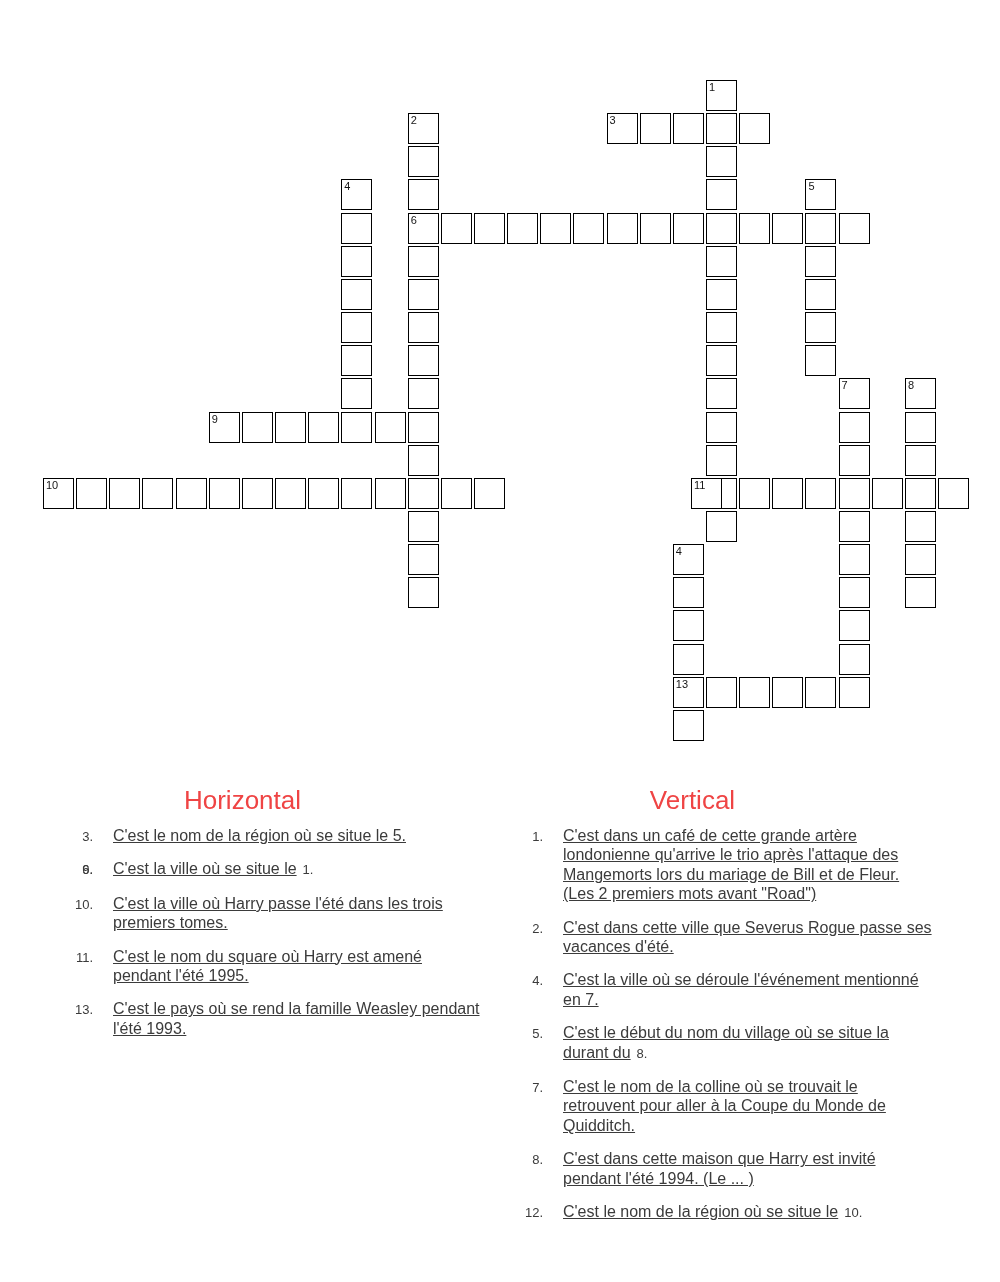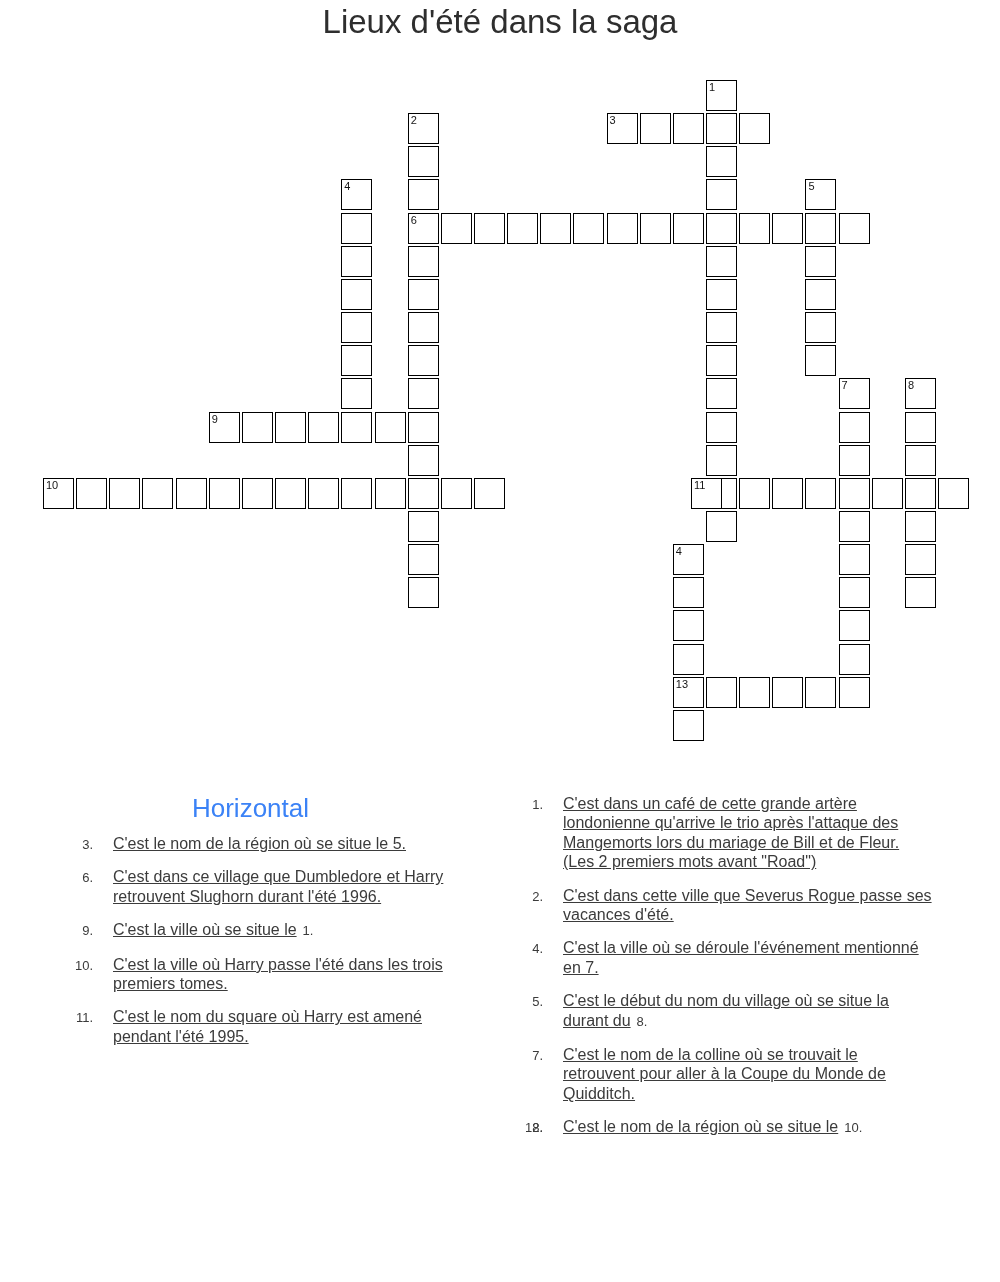--- a/index.html
+++ b/index.html
@@ -36,27 +36,27 @@
     top:0px; left:2px;
     font-size:11px;
     line-height:13px;
     color:#141414;
   }
   
   .clue-col { position:absolute; width:440px; }
   #clues-horizontal { left:60px;  top:784px; }
   #clues-vertical   { left:510px; top:784px; }
   .clue-heading {
-    margin:8px;
+    margin:0;
     width:365px;
     text-align:center;
     font-size:26px;
     line-height:32px;
     font-weight:400;
-    color:#3b82f6;
+    color:#ef4444;
   }
   .clue-items { margin-top:10px; }
   .clue {
     position:relative;
     padding-left:53px;
     margin-bottom:14px;
     font-size:16px;
     line-height:19.4px;
     color:#3b3b3b;
   }
@@ -69,21 +69,20 @@
     line-height:16px;
   }
   .clue-text { white-space:pre-line;text-decoration:underline; }
   .clue-ref  { font-size:13px; padding-left:6px; }
 </style>
 </head>
 <body>
 
 <div id="page">
 
-  <div class="title">Lieux d'été dans la saga</div>
 
   <div id="grid">
       <div class="cell" style="left: 706px; top: 80px;">
         <span class="cellnum">1</span>
       </div>
       <div class="cell" style="left: 706px; top: 113.15px;"></div>
       <div class="cell" style="left: 706px; top: 146.3px;"></div>
       <div class="cell" style="left: 706px; top: 179.45px;"></div>
       <div class="cell" style="left: 706px; top: 212.6px;"></div>
       <div class="cell" style="left: 706px; top: 245.75px;"></div>
@@ -213,43 +212,46 @@
       <div class="cell" style="left: 706px; top: 676.7px;"></div>
       <div class="cell" style="left: 739.15px; top: 676.7px;"></div>
       <div class="cell" style="left: 772.3px; top: 676.7px;"></div>
       <div class="cell" style="left: 805.45px; top: 676.7px;"></div>
     </div>
 
   <div class="clue-col" id="clues-horizontal">
     <h2 class="clue-heading">Horizontal</h2>
     <div class="clue-items">
         <div class="clue"><span class="clue-num">3.</span><span class="clue-text">C'est le nom de la région où se situe le 5.</span></div>
-        <div class="clue"><span class="clue-num">6.</span><span class="clue-text">C'est dans ce village que Dumbledore et Harry
-retrouvent Slughorn durant l'été 1996.</span></div>
+        <div class="clue"><span class="clue-num">6.</span></div>
         <div class="clue"><span class="clue-num">9.</span><span class="clue-text">C'est la ville où se situe le</span><span class="clue-ref">1.</span></div>
         <div class="clue"><span class="clue-num">10.</span><span class="clue-text">C'est la ville où Harry passe l'été dans les trois
 premiers tomes.</span></div>
         <div class="clue"><span class="clue-num">11.</span><span class="clue-text">C'est le nom du square où Harry est amené
 pendant l'été 1995.</span></div>
+        <div class="clue"><span class="clue-num">13.</span><span class="clue-text">C'est le pays où se rend la famille Weasley pendant
+l'été 1993.</span></div>
       </div>
   </div>
 
   <div class="clue-col" id="clues-vertical">
+    <h2 class="clue-heading">Vertical</h2>
     <div class="clue-items">
         <div class="clue"><span class="clue-num">1.</span><span class="clue-text">C'est dans un café de cette grande artère
 londonienne qu'arrive le trio après l'attaque des
 Mangemorts lors du mariage de Bill et de Fleur.
 (Les 2 premiers mots avant "Road")</span></div>
         <div class="clue"><span class="clue-num">2.</span><span class="clue-text">C'est dans cette ville que Severus Rogue passe ses
 vacances d'été.</span></div>
         <div class="clue"><span class="clue-num">4.</span><span class="clue-text">C'est la ville où se déroule l'événement mentionné
 en 7.</span></div>
         <div class="clue"><span class="clue-num">5.</span><span class="clue-text">C'est le début du nom du village où se situe la
 durant du</span><span class="clue-ref">8.</span></div>
         <div class="clue"><span class="clue-num">7.</span><span class="clue-text">C'est le nom de la colline où se trouvait le
 retrouvent pour aller à la Coupe du Monde de
 Quidditch.</span></div>
-        <div class="clue"><span class="clue-num">8.</span></div>
+        <div class="clue"><span class="clue-num">8.</span><span class="clue-text">C'est dans cette maison que Harry est invité
+pendant l'été 1994. (Le ... )</span></div>
         <div class="clue"><span class="clue-num">12.</span><span class="clue-text">C'est le nom de la région où se situe le</span><span class="clue-ref">10.</span></div>
       </div>
   </div>
 
 </div>
 
 </body></html>

